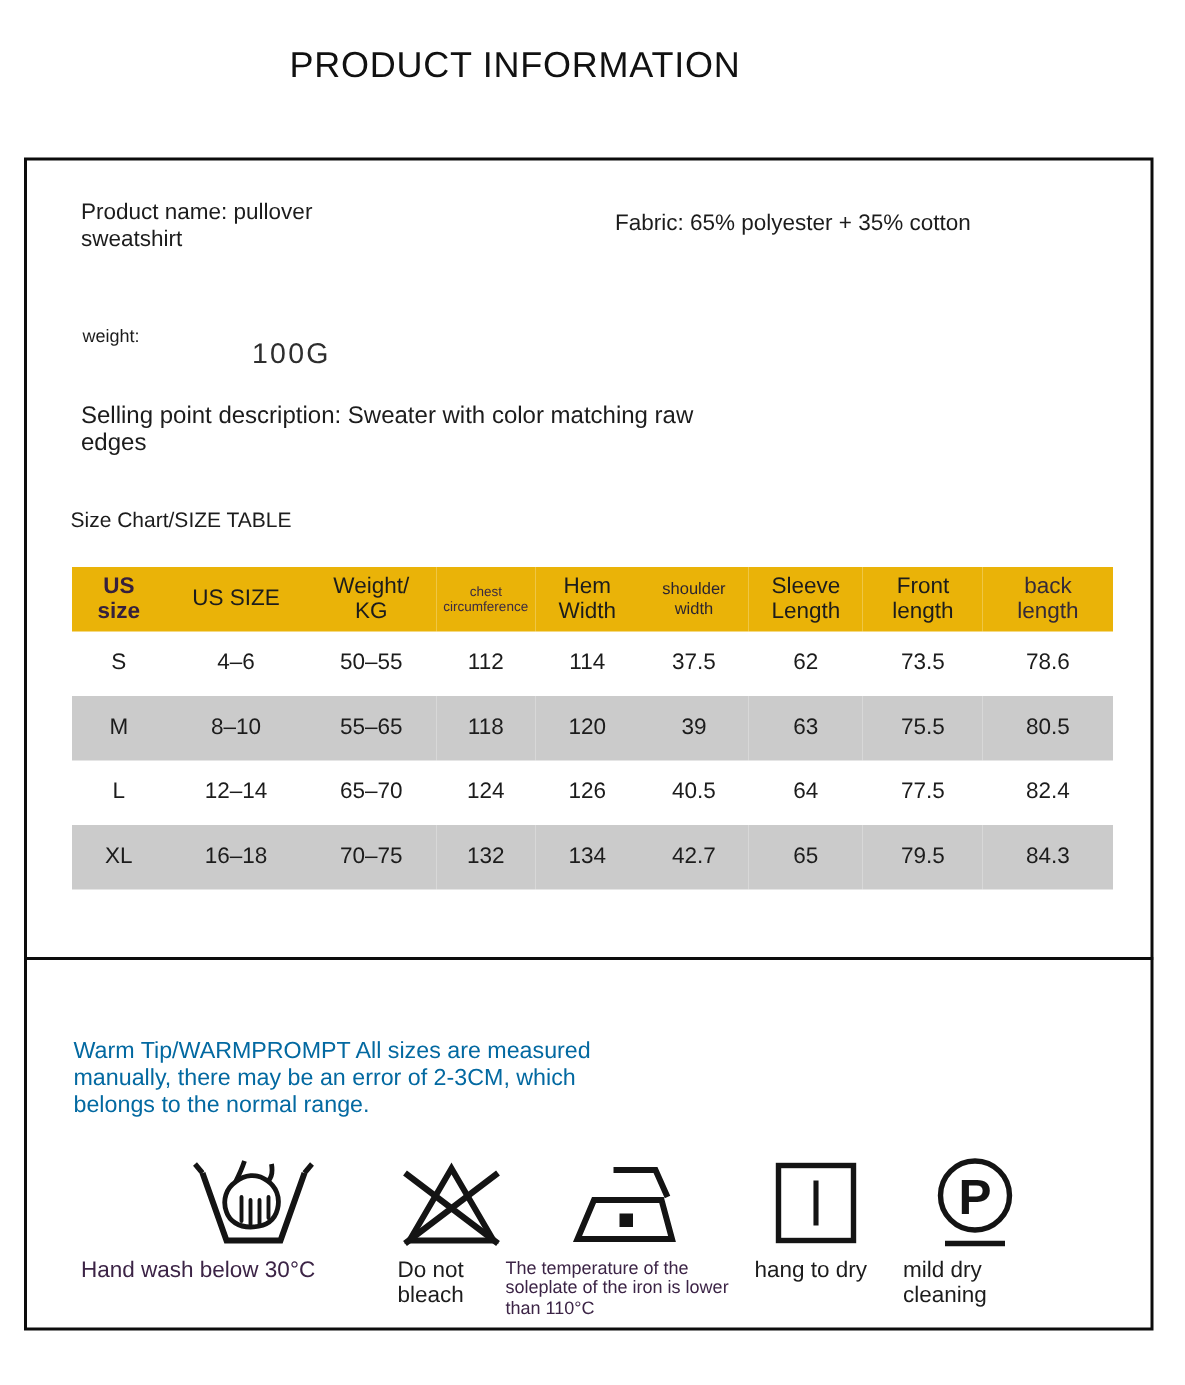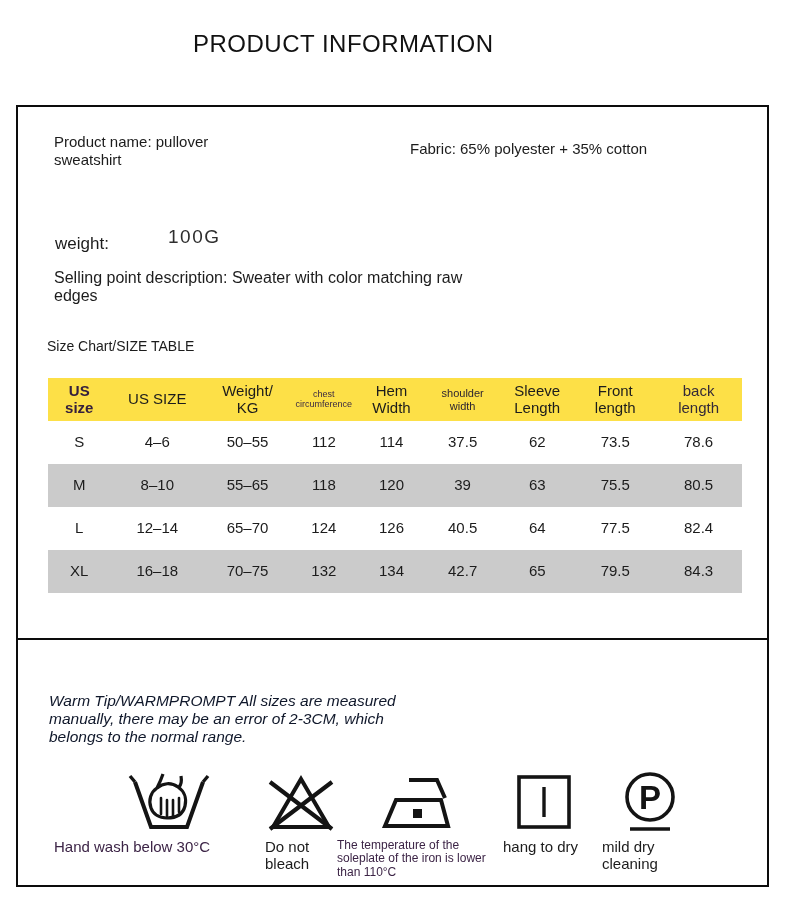--- a/index.html
+++ b/index.html
@@ -17,48 +17,48 @@
   }
   .box{
     position:absolute;left:16px;width:753px;
     border:2px solid #0c0c0c;background:#fff;box-sizing:border-box;
   }
   .box-top{top:105px;height:535px;}
   .box-bottom{top:638px;height:249px;}
 
   .product-name{position:absolute;left:36px;top:26px;width:200px;font-size:15px;line-height:1.18;}
   .fabric{position:absolute;left:392px;top:33px;font-size:15px;}
-  .weight-label{position:absolute;left:37px;top:127px;font-size:17px;}
+  .weight-label{position:absolute;left:37px;top:110px;font-size:12px;}
   .weight-value{position:absolute;left:150px;top:119px;font-size:19px;letter-spacing:1.5px;color:#2e2e2e;}
   .selling-point{position:absolute;left:36px;top:162px;width:455px;font-size:16px;line-height:1.1;}
   .size-heading{position:absolute;left:29px;top:231px;font-size:14px;}
 
   table.size-table{
     position:absolute;left:30px;top:271px;width:694px;
     border-collapse:collapse;table-layout:fixed;
     font-size:15px;
   }
   .size-table th,.size-table td{
     padding:0;height:43px;text-align:center;vertical-align:middle;
     font-weight:400;line-height:1.1;
   }
-  .size-table thead tr{background:#fde047;}
+  .size-table thead tr{background:#eab308;}
   .size-table tbody tr:nth-child(even){background:#cbcbcb;}
   .size-table th .l{display:block;}
   .size-table th:nth-child(1){width:9%;font-weight:700;color:#35203d;}
   .size-table th:nth-child(2){width:13.5%;}
   .size-table th:nth-child(3){width:12.5%;}
   .size-table th:nth-child(4){width:9.5%;font-size:9px;color:#3b2a42;}
   .size-table th:nth-child(5){width:10%;}
   .size-table th:nth-child(6){width:10.5%;font-size:11px;color:#2c2430;}
   .size-table th:nth-child(7){width:11%;}
   .size-table th:nth-child(8){width:11.5%;}
   .size-table th:nth-child(9){width:12.5%;color:#342a38;}
 
-  .warm-tip{position:absolute;left:31px;top:52px;width:372px;font-size:15.5px;line-height:1.15;color:#0f172a;font-style:italic;}
+  .warm-tip{position:absolute;left:31px;top:52px;width:372px;font-size:15.5px;line-height:1.15;color:#0369a1;}
 
   .care-item{position:absolute;top:130px;}
   .care-icon{height:64px;display:flex;align-items:center;justify-content:center;}
   .care-label{margin-top:5px;font-size:15px;line-height:1.12;color:#1c1c1c;}
   .care-label.purple{color:#3c2446;}
   .item-1{left:36px;width:230px;text-align:left;}
   .item-2{left:247px;width:72px;}
   .item-3{left:319px;width:158px;}
   .item-3 .care-label{font-size:12px;}
   .item-4{left:485px;width:82px;}

